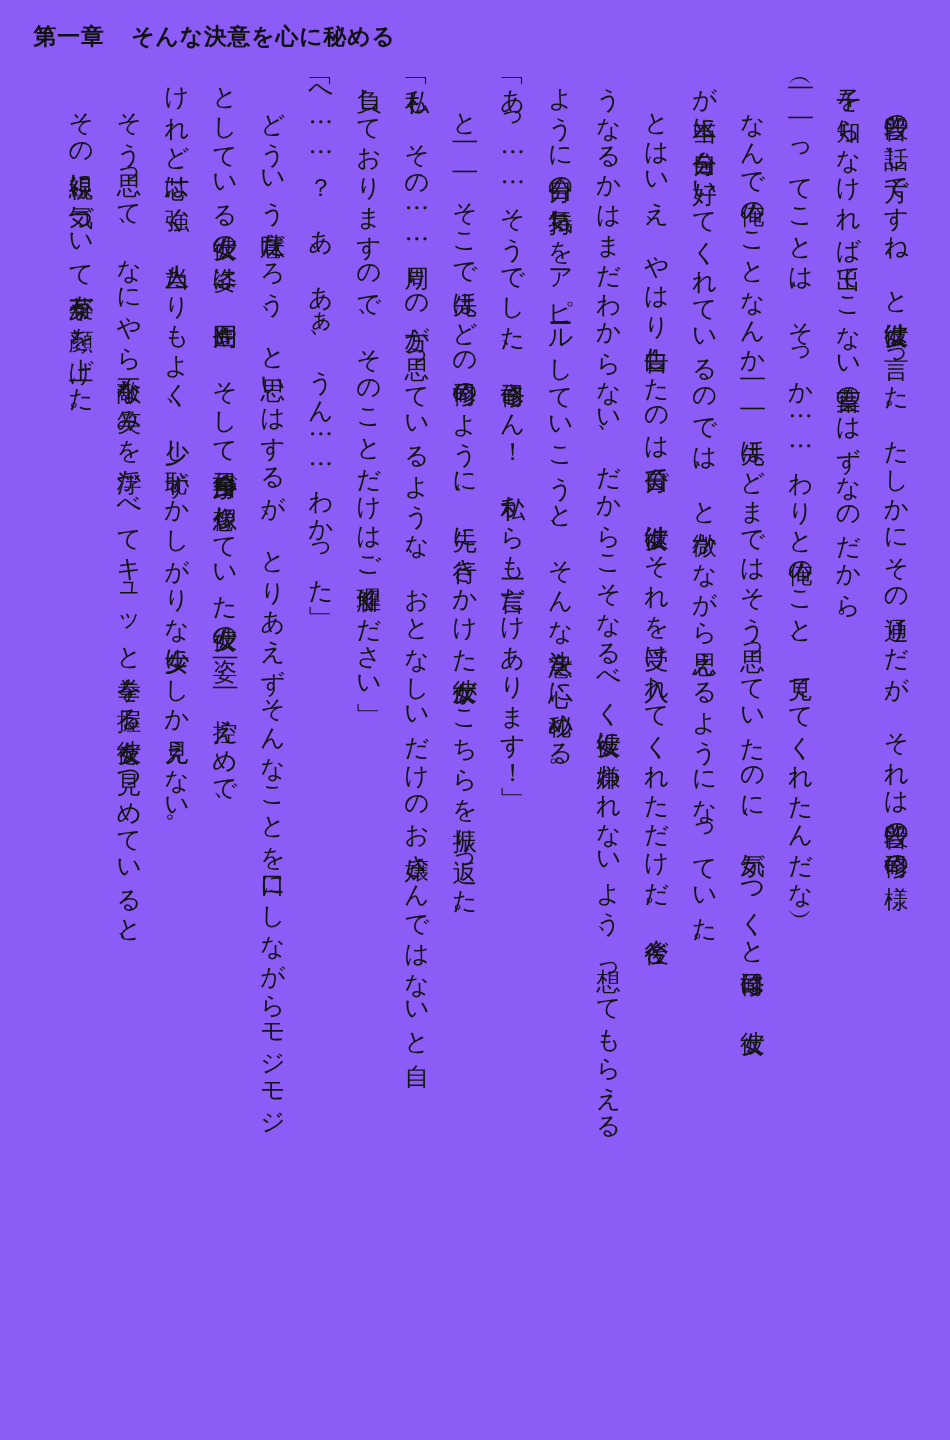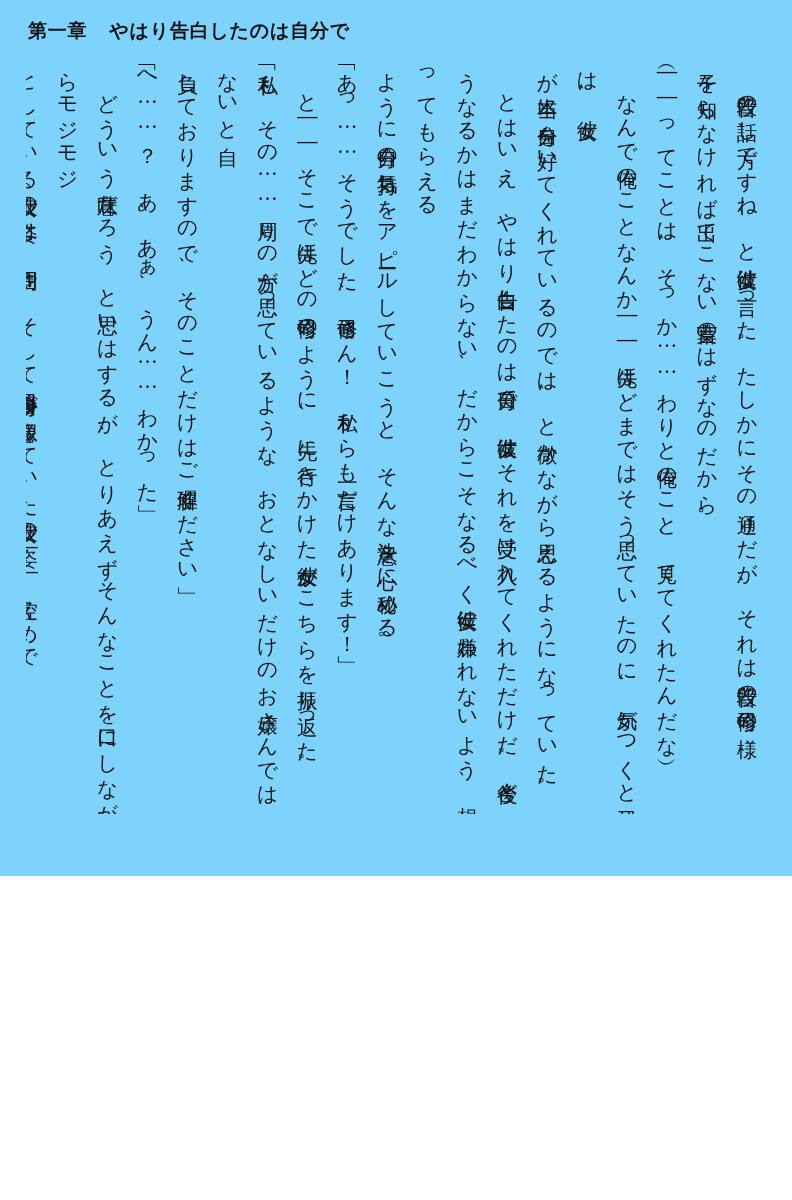--- a/index.html
+++ b/index.html
@@ -13,22 +13,22 @@
     position: relative;
     font-family: "DejaVu Serif", "Liberation Serif", serif;
     color: #1a1a1a;
     overflow: hidden;
   }
 
   .page {
     position: absolute;
     inset: 0;
     width: 792px;
-    height: 876px;
-    background: #7dd3fc;
+    height: 1200px;
+    background: #8b5cf6;
   }
 
   
   .header {
     position: absolute;
     top: 18px;
     left: 28px;
     right: 28px;
     height: 34px;
     display: flex;
@@ -87,21 +87,21 @@
     font-family: "DejaVu Serif", "Liberation Serif", serif;
   }
 </style>
 </head>
 <body>
 
 <div class="page">
 
   <div class="header">
     <span class="chapter-no">第一章</span>
-    <span class="chapter-title">やはり告白したのは自分で</span>
+    <span class="chapter-title">そんな決意を心に秘める</span>
   </div>
 
   <div class="body-area">
     <div class="vtext" id="vertical-text">　普段の話し方ですね、と彼女は言った。たしかにその通りだが、それは普段の修司の様
 子を知らなければ出てこない言葉のはずなのだから。
 （――ってことは、そっか……わりと俺のこと、見ててくれたんだな）
 　なんで俺のことなんか――先ほどまではそう思っていたのに、気がつくと修司は、彼女
 が本当に自分を好いてくれているのでは、と微かながら思えるようになっていた。
 　とはいえ、やはり告白したのは自分で、彼女はそれを受け入れてくれただけだ。今後ど
 うなるかはまだわからない、だからこそなるべく彼女に嫌われないよう、想ってもらえる

